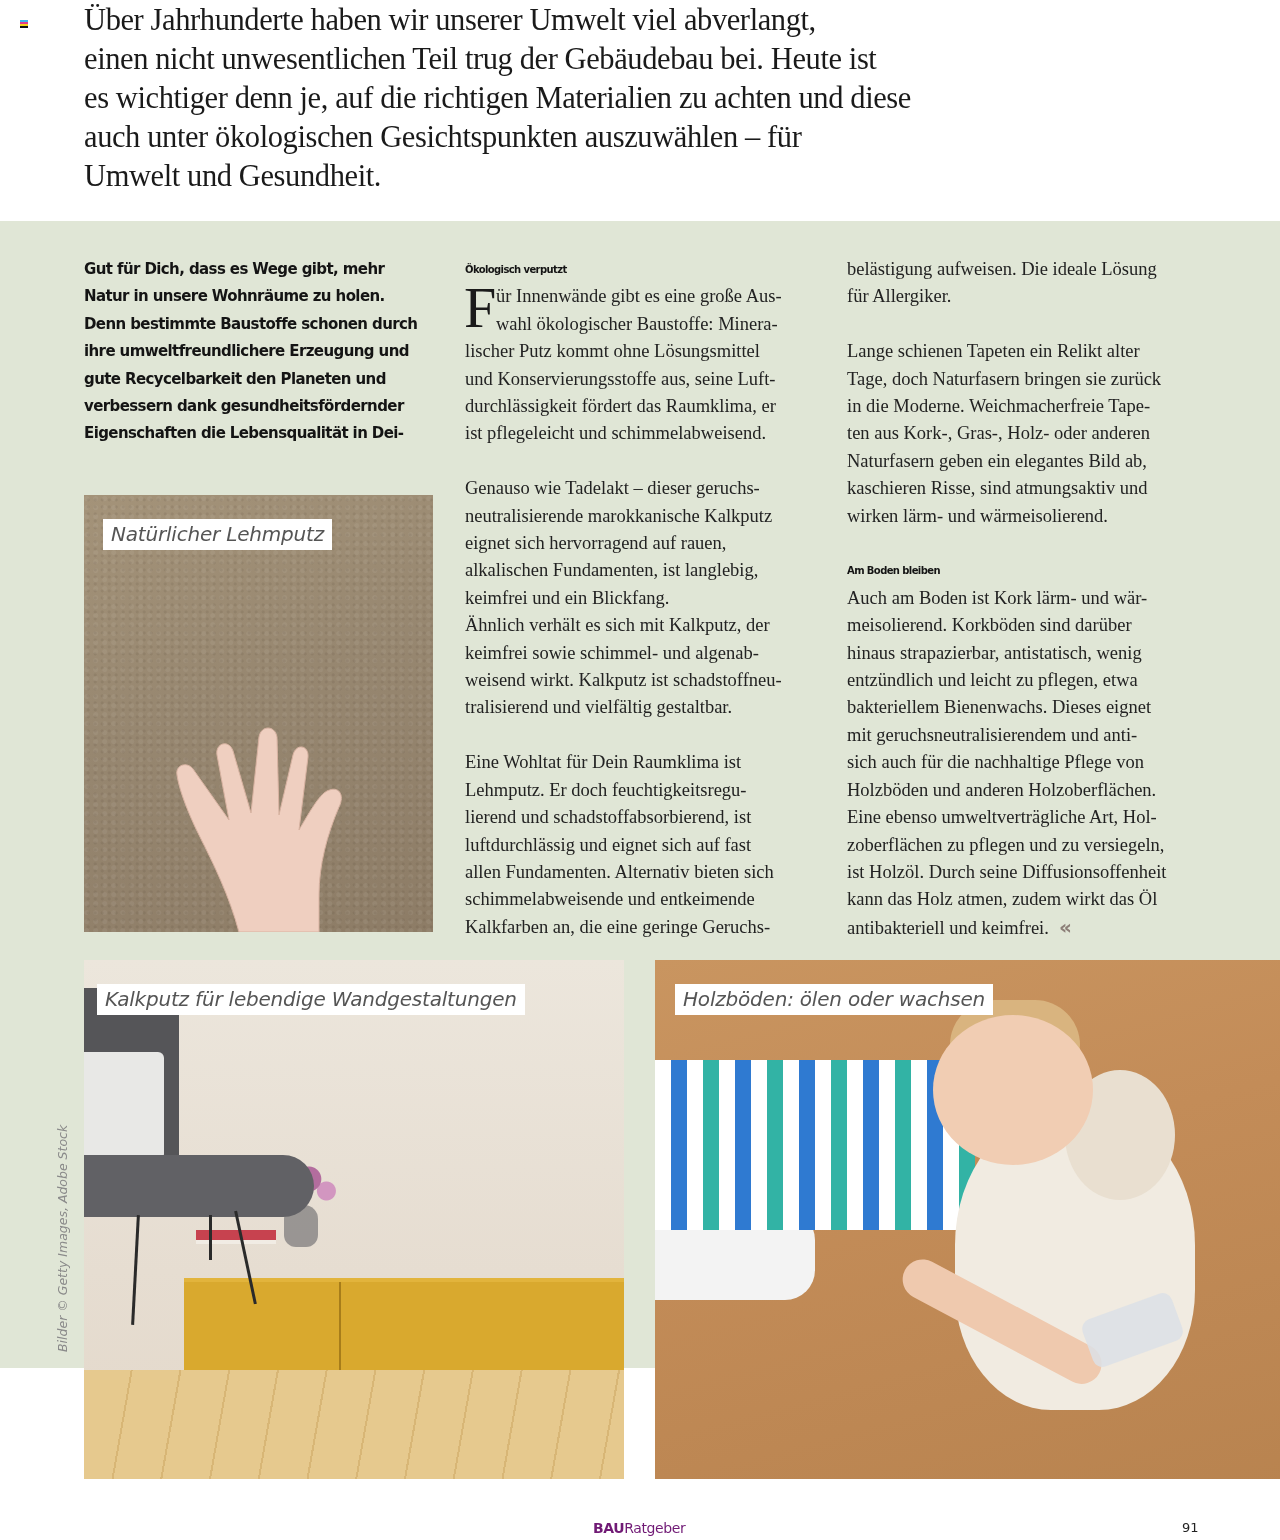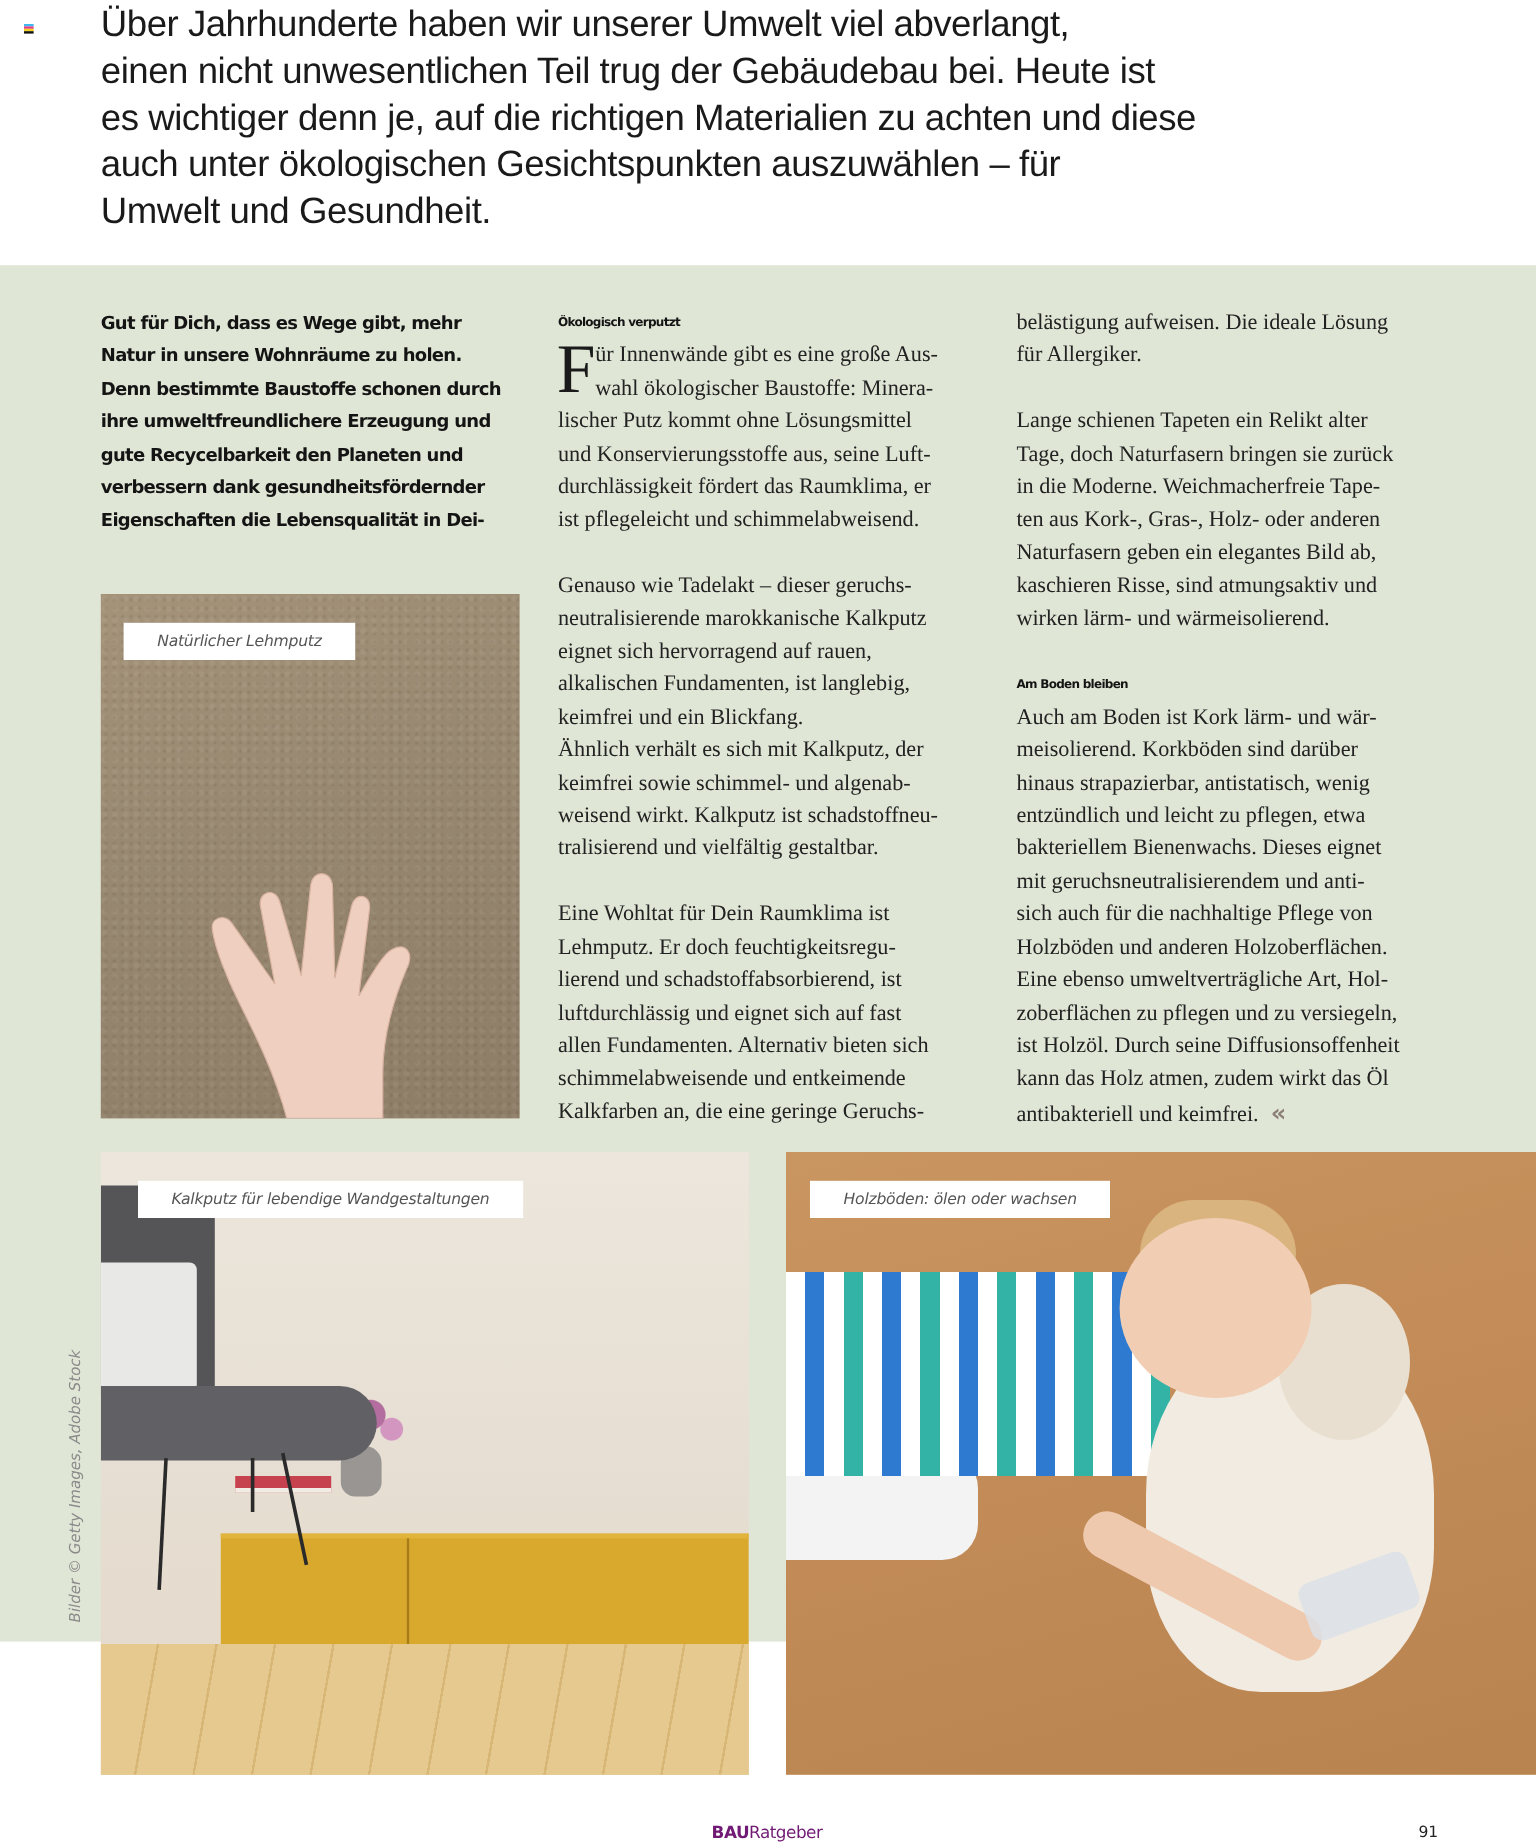--- a/index.html
+++ b/index.html
@@ -4,21 +4,21 @@
 <style>
   * { box-sizing: border-box; margin: 0; padding: 0; }
   html, body { width: 1280px; height: 1540px; background: #ffffff; overflow: hidden; }
   body { position: relative; font-family: "DejaVu Serif", serif; color: #1c1c1c; }
 
   .color-bar { position: absolute; left: 20px; top: 20px; width: 8px; height: 8px; }
   .color-bar span { display: block; height: 2px; }
 
   .intro {
     position: absolute; left: 84px; top: 0px; width: 1140px;
-    font-family: Liberation Sans, sans-serif; font-size: 30.5px; line-height: 39px;
+    font-family: Liberation Serif, serif; font-size: 30.5px; line-height: 39px;
     color: #1a1a1a; letter-spacing: -0.4px;
   }
   .intro .line { display: block; white-space: nowrap; }
 
   .green-band {
     position: absolute; left: 0; top: 221px; width: 1280px; height: 1147px;
     background: #e0e6d6;
   }
 
   .col { position: absolute; top: 256px; }
@@ -90,25 +90,25 @@
   .shorts { position: absolute; left: 0; top: 250px; width: 160px; height: 90px; background: #f3f3f3; border-radius: 0 30px 30px 0; }
   .head { position: absolute; left: 278px; top: 55px; width: 160px; height: 150px; border-radius: 50%; background: #f1cdb3; }
   .hair { position: absolute; left: 295px; top: 40px; width: 130px; height: 60px; border-radius: 60px 60px 20px 20px; background: #d9b47f; }
   .teddy { position: absolute; left: 300px; top: 150px; width: 240px; height: 300px; border-radius: 45% 45% 40% 40%; background: #f1ebe1; }
   .teddy-head { position: absolute; left: 410px; top: 110px; width: 110px; height: 130px; border-radius: 50%; background: #e9dfd0; }
   .arm { position: absolute; left: 250px; top: 290px; width: 220px; height: 40px; border-radius: 20px; background: #efc9ae; transform: rotate(28deg); transform-origin: left center; }
   .bottle { position: absolute; left: 430px; top: 345px; width: 95px; height: 50px; border-radius: 10px; background: rgba(220,225,230,0.85); transform: rotate(-20deg); }
 
   .caption {
     position: absolute; background: #ffffff; color: #555;
-    font-family: "DejaVu Sans", sans-serif; font-style: italic; font-size: 13px;
-    padding: 6px 28px; line-height: 19px; letter-spacing: -0.2px; white-space: nowrap;
+    font-family: "DejaVu Sans", sans-serif; font-style: italic; font-size: 20px;
+    padding: 6px 8px; line-height: 19px; letter-spacing: -0.2px; white-space: nowrap;
   }
   .cap-lehm { left: 19px; top: 24px; }
-  .cap-kalk { left: 31px; top: 24px; }
+  .cap-kalk { left: 13px; top: 24px; }
   .cap-holz { left: 20px; top: 24px; }
 
   .credit {
     position: absolute; left: 55px; top: 1352px; transform-origin: left top; transform: rotate(-90deg);
     font-family: "DejaVu Sans", sans-serif; font-style: italic; font-size: 12.5px; color: #8a8a8a; white-space: nowrap;
   }
 
   .footer-brand { position: absolute; left: 593px; top: 1520px; font-family: "DejaVu Sans", sans-serif; font-size: 14px; color: #701a75; letter-spacing: -0.4px; }
   .footer-brand b { font-weight: bold; }
   .page-num { position: absolute; left: 1182px; top: 1520px; font-family: "DejaVu Sans", sans-serif; font-size: 13px; color: #222; }

